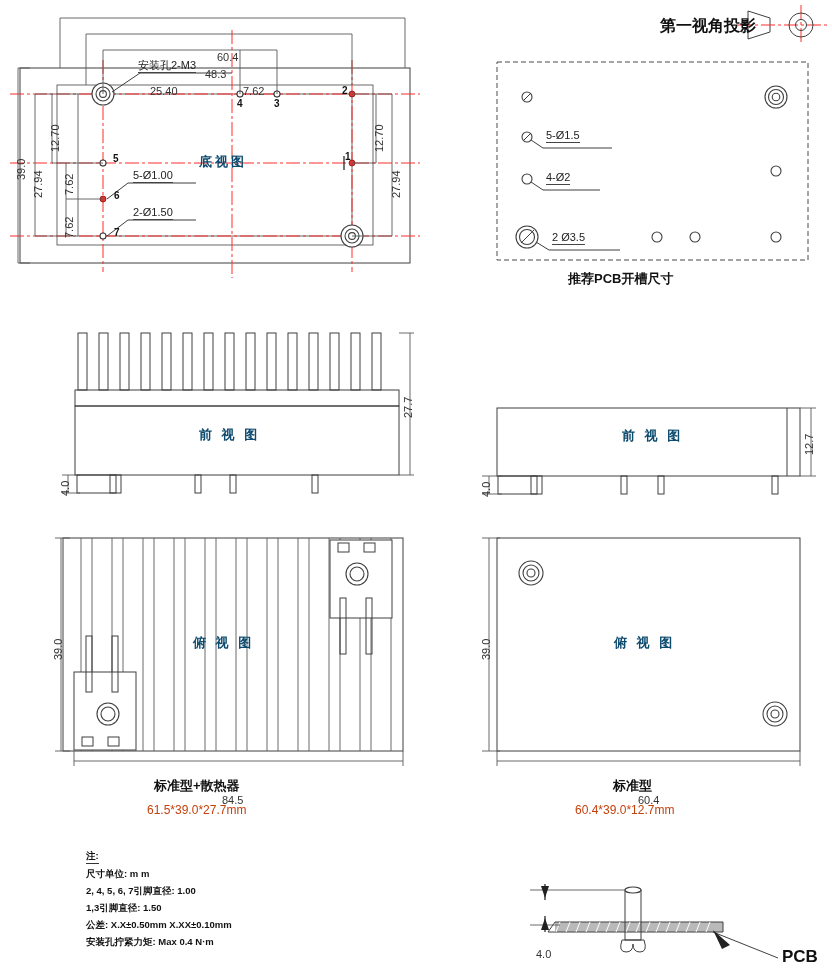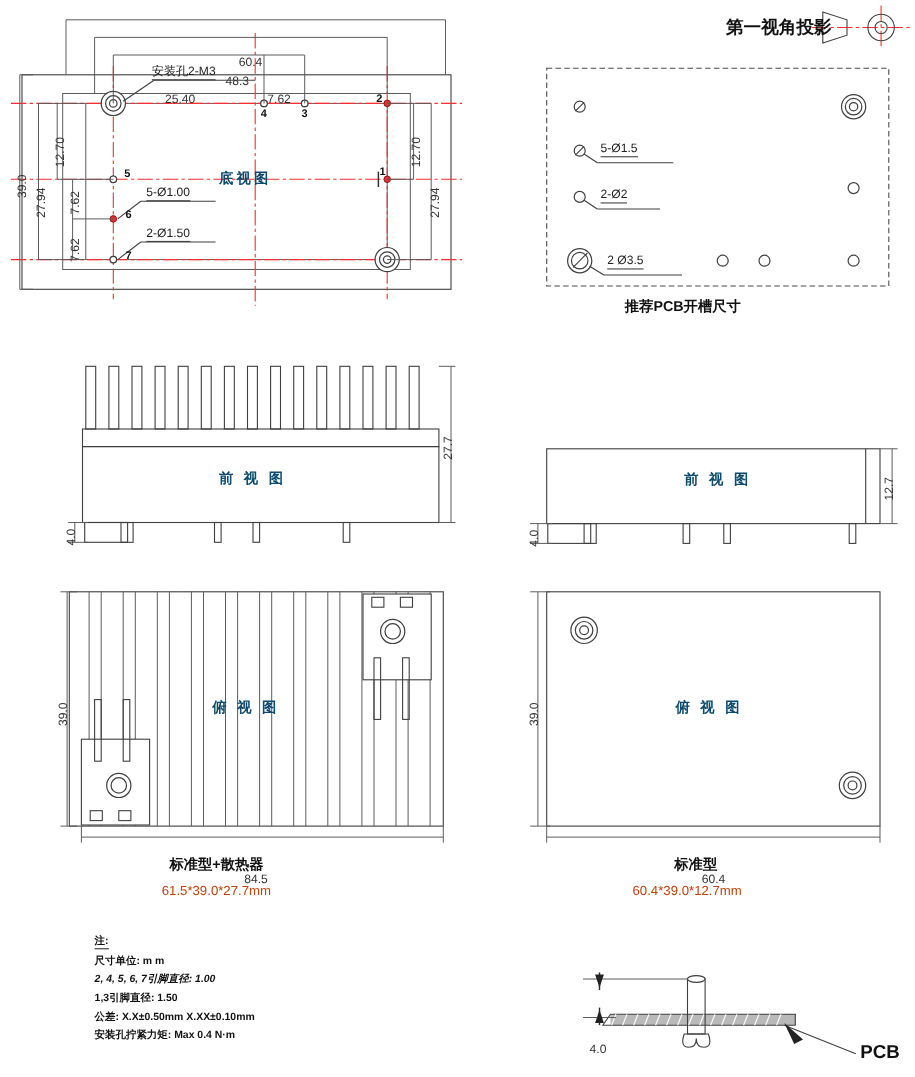--- a/index.html
+++ b/index.html
@@ -364,21 +364,21 @@
 
   <div class="txt pinnum" style="left:345px; top:152px;">1</div>
   <div class="txt pinnum" style="left:342px; top:86px;">2</div>
   <div class="txt pinnum" style="left:274px; top:99px;">3</div>
   <div class="txt pinnum" style="left:237px; top:99px;">4</div>
   <div class="txt pinnum" style="left:113px; top:154px;">5</div>
   <div class="txt pinnum" style="left:114px; top:191px;">6</div>
   <div class="txt pinnum" style="left:114px; top:228px;">7</div>
 
   <div class="txt lead-u" style="left:546px; top:130px;">5-Ø1.5</div>
-  <div class="txt lead-u" style="left:546px; top:172px;">2-Ø2</div>
+  <div class="txt lead-u" style="left:546px; top:172px;">4-Ø2</div>
   <div class="txt lead-u" style="left:552px; top:232px;">2 Ø3.5</div>
   <div class="txt cap" style="left:568px; top:272px;">推荐PCB开槽尺寸</div>
 
   <div class="txt viewlbl" style="left:199px; top:428px;">前 视 图</div>
   <div class="txt dim-v" style="left:403px; top:418px;">27.7</div>
   <div class="txt dim-v" style="left:60px; top:496px;">4.0</div>
 
   <div class="txt viewlbl" style="left:622px; top:429px;">前 视 图</div>
   <div class="txt dim-v" style="left:804px; top:455px;">12.7</div>
   <div class="txt dim-v" style="left:481px; top:497px;">4.0</div>
@@ -391,21 +391,21 @@
 
   <div class="txt viewlbl" style="left:614px; top:636px;">俯 视 图</div>
   <div class="txt dim-v" style="left:481px; top:660px;">39.0</div>
   <div class="txt dim" style="left:638px; top:747px;">60.4</div>
   <div class="txt cap" style="left:613px; top:779px;">标准型</div>
   <div class="txt cap-s" style="left:575px; top:804px;">60.4*39.0*12.7mm</div>
 
   <div style="position:absolute; left:86px; top:845px;">
     <div class="note" style="border-bottom:1px solid #333; display:inline-block;">注:</div>
     <div class="note" style="margin-top:4px;">尺寸单位: m m</div>
-    <div class="note" style="margin-top:4px;font-style:italic;">2, 4, 5, 6, 7引脚直径: 1.00</div>
+    <div class="note" style="margin-top:4px;">2, 4, 5, 6, 7引脚直径: 1.00</div>
     <div class="note" style="margin-top:4px;">1,3引脚直径: 1.50</div>
     <div class="note" style="margin-top:4px;">公差: X.X±0.50mm    X.XX±0.10mm</div>
     <div class="note" style="margin-top:4px;">安装孔拧紧力矩: Max 0.4 N·m</div>
   </div>
 
   <div class="txt dim" style="left:536px; top:901px;">4.0</div>
   <div class="txt pcblbl" style="left:782px; top:948px;text-align:right;">PCB</div>
 
 </div>
 

